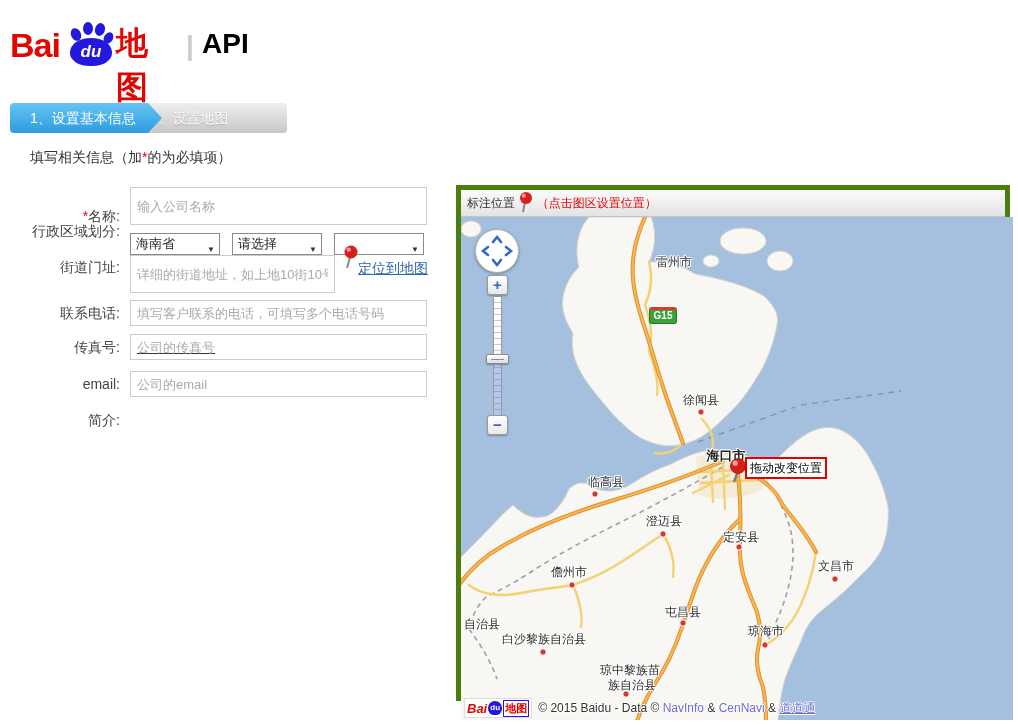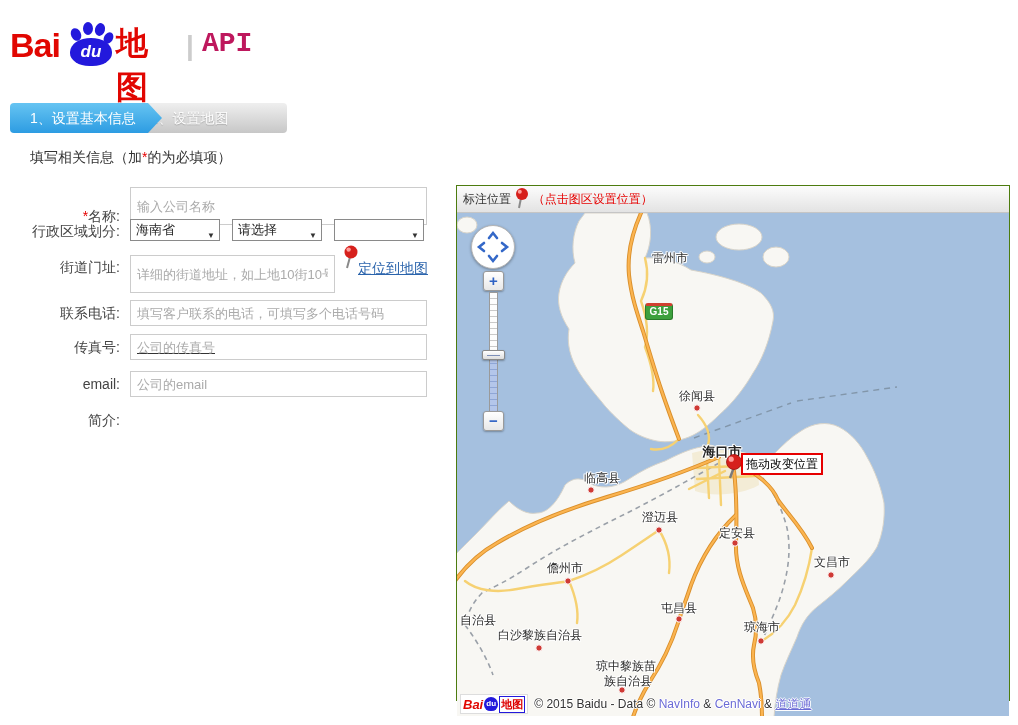--- a/index.html
+++ b/index.html
@@ -12,53 +12,53 @@
   .paw { position:absolute; left:58px; top:14px; width:46px; height:44px; }
   .paw-pad { position:absolute; left:2px; top:16px; width:42px; height:28px; background:#2319dc; border-radius:50% 50% 46% 46%; }
   .paw-toe { position:absolute; background:#2319dc; border-radius:50%; }
   .toe1 { left:3px; top:6px; width:10px; height:13px; transform:rotate(-25deg); }
   .toe2 { left:15px; top:0px; width:10px; height:13px; }
   .toe3 { left:27px; top:1px; width:10px; height:13px; transform:rotate(15deg); }
   .toe4 { left:36px; top:10px; width:9px; height:12px; transform:rotate(30deg); }
   .paw-du { position:absolute; left:0; top:20px; width:46px; text-align:center; color:#fff; font-size:17px; font-weight:bold; font-style:italic; }
   .logo-map-word { position:absolute; left:106px; top:14px; font-size:32px; font-weight:bold; color:#e10601; }
   .logo-divider { position:absolute; left:176px; top:22px; font-size:28px; color:#ccc; font-weight:bold; }
-  .logo-api { position:absolute; left:192px; top:20px; font-size:28px; font-weight:bold; color:#be185d;font-family:Liberation Mono, monospace; }
+  .logo-api { position:absolute; left:192px; top:20px; font-size:28px; font-weight:bold; color:#000000; }
 
   
   .tab-gray { position:absolute; left:12px; top:103px; width:275px; height:30px;
     background:linear-gradient(#efefef,#c7c7c7); border-radius:4px;
     color:#fdfdfd; font-size:14px; line-height:30px; text-align:center; padding-left:80px;
     text-shadow:0 1px 1px #aaa; }
   .tab-blue { position:absolute; left:10px; top:103px; width:152px; height:30px;
     background:linear-gradient(#66c4f2,#2d9ce2); color:#fff; font-size:14px; line-height:30px;
     text-align:left; padding-left:20px; border-radius:4px 0 0 4px;
     clip-path:polygon(0 0, calc(100% - 14px) 0, 100% 50%, calc(100% - 14px) 100%, 0 100%); }
 
   
   #notice { position:absolute; left:30px; top:149px; font-size:14px; color:#333; }
   #notice .star { color:#e60000; }
   .frow-label { position:absolute; left:0; width:120px; text-align:right; font-size:14px; color:#444; }
   .star { color:#e60000; }
   .inp { position:absolute; height:38px; border:1px solid #ccc; font-size:13px; color:#333; padding:0 6px;
     font-family:inherit; outline:none; }
   .inp::placeholder, textarea::placeholder { color:#aaa; }
   .sel { position:absolute; width:90px; height:22px; background:#fff; border:1px solid #8a8a8a;
-    font-size:13px; color:#222; line-height:20px; padding:0 18px 0 5px; cursor:default; }
+    font-size:13px; color:#222; line-height:20px; padding:0 18px 0 5px; cursor:default;margin-top:14px; }
   .sel .arr { position:absolute; right:4px; top:6px; font-size:8px; color:#333; }
   #locate-link { position:absolute; left:358px; top:260px; font-size:14px; color:#2b64ac; text-decoration:underline; cursor:pointer; }
   .pin-svg { position:absolute; }
   #intro-area { position:absolute; left:130px; top:407px; width:296px; height:85px; border:1px solid #ccc;
     font-size:13px; color:#333; padding:4px 6px; font-family:inherit; resize:both; outline:none; }
   #submit-btn { position:absolute; left:231px; top:507px; width:99px; height:30px;
     background:linear-gradient(#5db1ee,#2e8edf); border:1px solid #2a7fc8; border-radius:3px;
     color:#fff; font-size:14px; font-weight:bold; cursor:pointer; font-family:inherit; }
 
   
-  #map-panel { position:absolute; left:456px; top:185px; width:554px; height:516px; border:1px solid #4d7c0f; background:#a3a3a3; }
+  #map-panel { position:absolute; left:456px; top:185px; width:554px; height:516px; border:5px solid #4d7c0f; background:#a3a3a3; }
   #map-header { position:relative; height:27px; background:linear-gradient(#fcfcfc,#e3e3e3); border-bottom:1px solid #c5c5c5;
     font-size:12px; color:#333; line-height:27px; padding-left:6px; }
   #map-header .hint { color:#e60000; }
   #map-header .ttl { vertical-align:top; }
   #map-area { position:relative; width:552px; height:503px; overflow:hidden; background:#a5c0df; cursor:default; }
   #map-svg { position:absolute; left:0; top:0; }
 
   .map-label { position:absolute; transform:translate(-50%,-50%); font-size:12px; color:#2e2e2e; white-space:nowrap;
     text-shadow:1px 0 #fff,-1px 0 #fff,0 1px #fff,0 -1px #fff,1px 1px #fff,-1px -1px #fff; pointer-events:none; }
   .map-label.big { font-weight:bold; font-size:13px; color:#222; }

